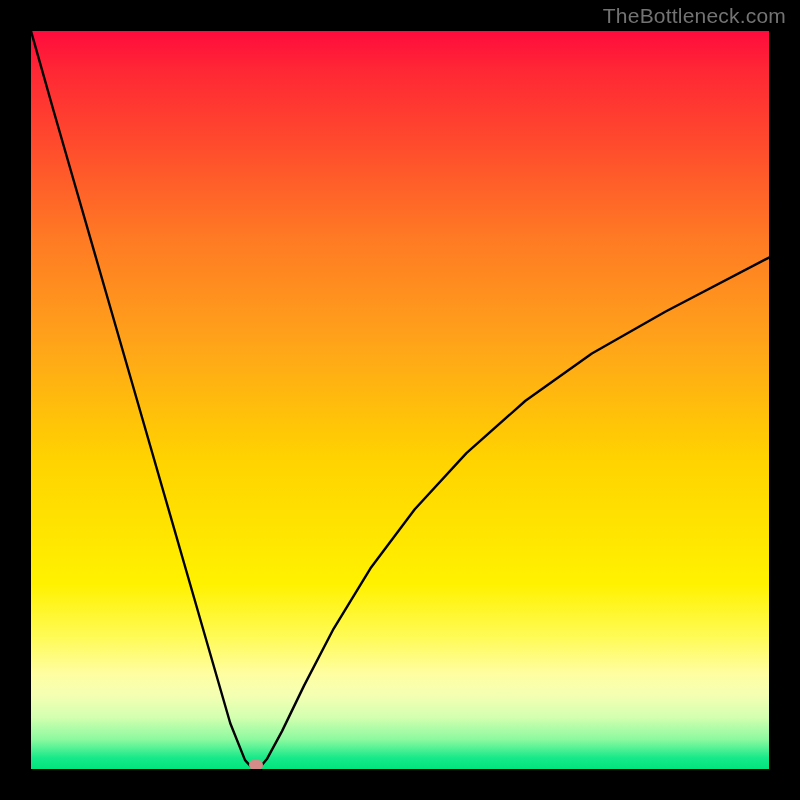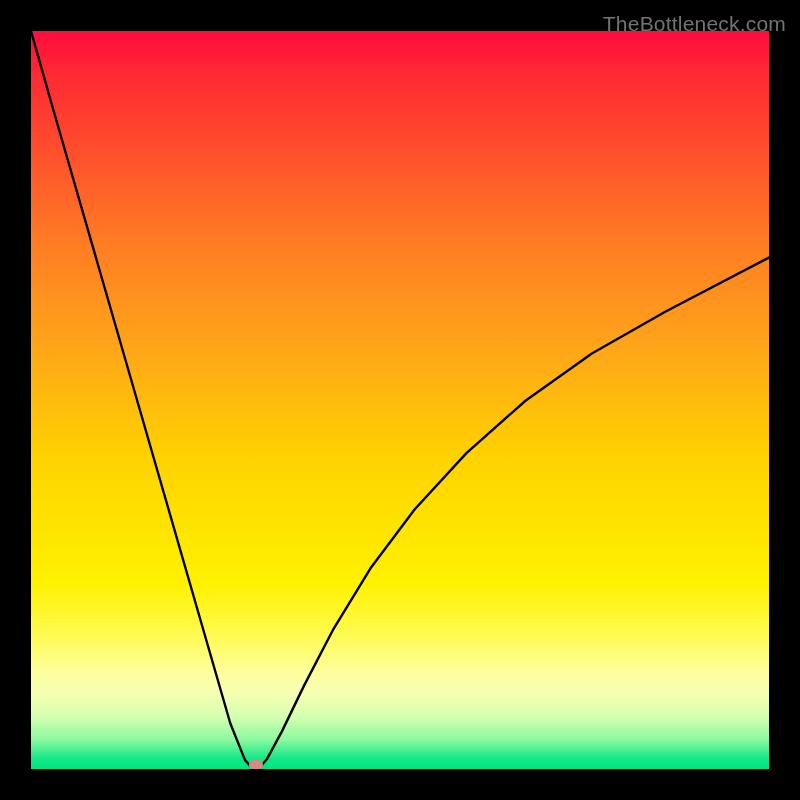--- a/index.html
+++ b/index.html
@@ -34,21 +34,21 @@
         #f4ffb3 90%,
         #d3ffb0 93%,
         #8cf9a0 96%,
         #16e989 98.5%,
         #00e47e 100%
       );
     }
     .curve-svg { position: absolute; inset: 0; }
     .watermark {
       position: absolute;
-      top: 12px;
+      top: 4px;
       right: 14px;
       font-family: Arial, Helvetica, sans-serif;
       font-size: 21px;
       color: #737373;
       letter-spacing: 0.2px;
     }
     .marker {
       position: absolute;
       width: 14px;
       height: 10px;

